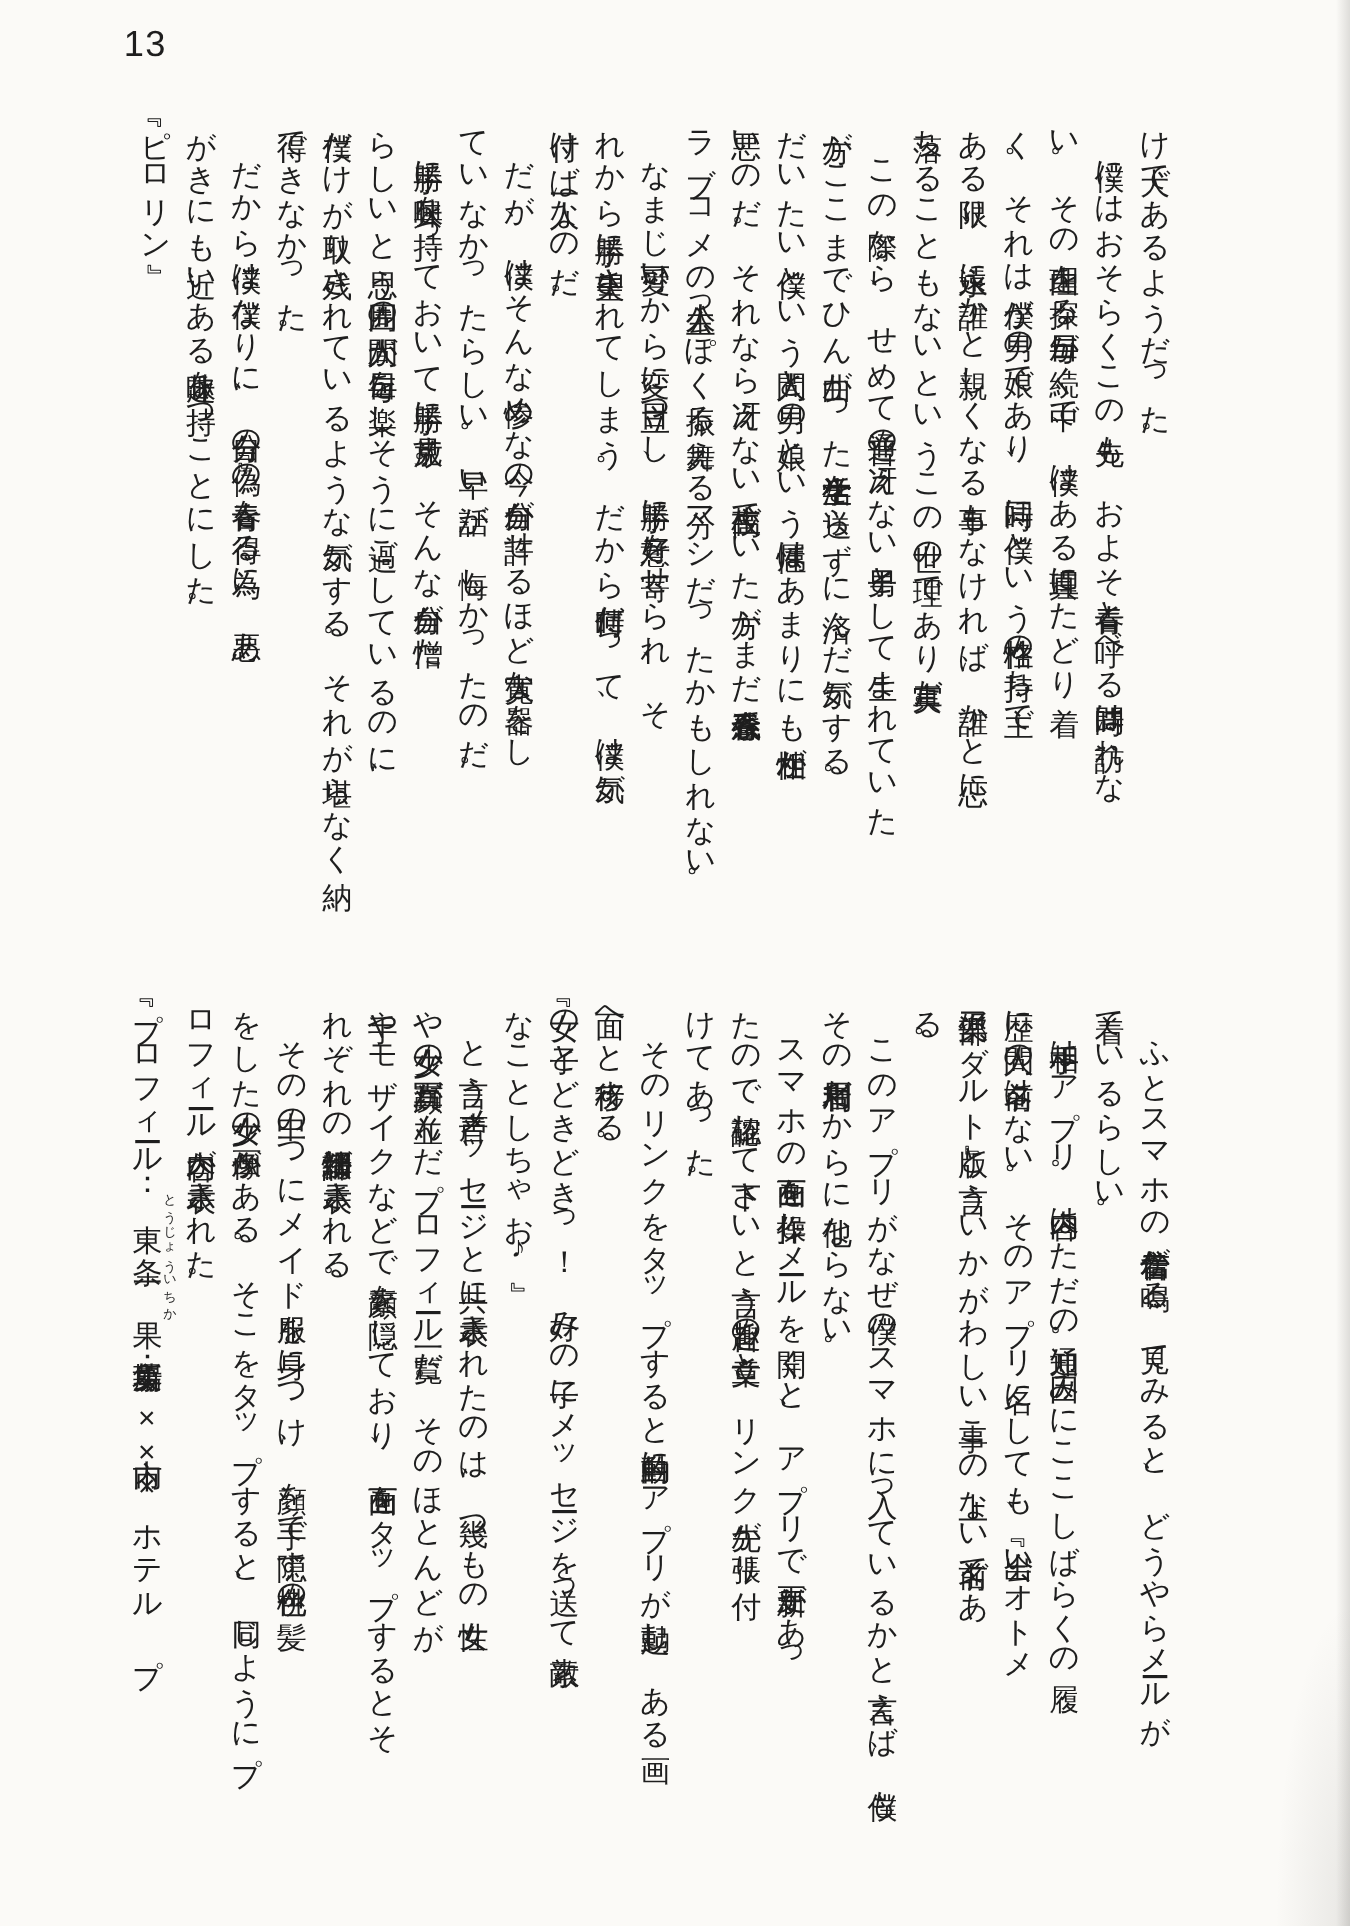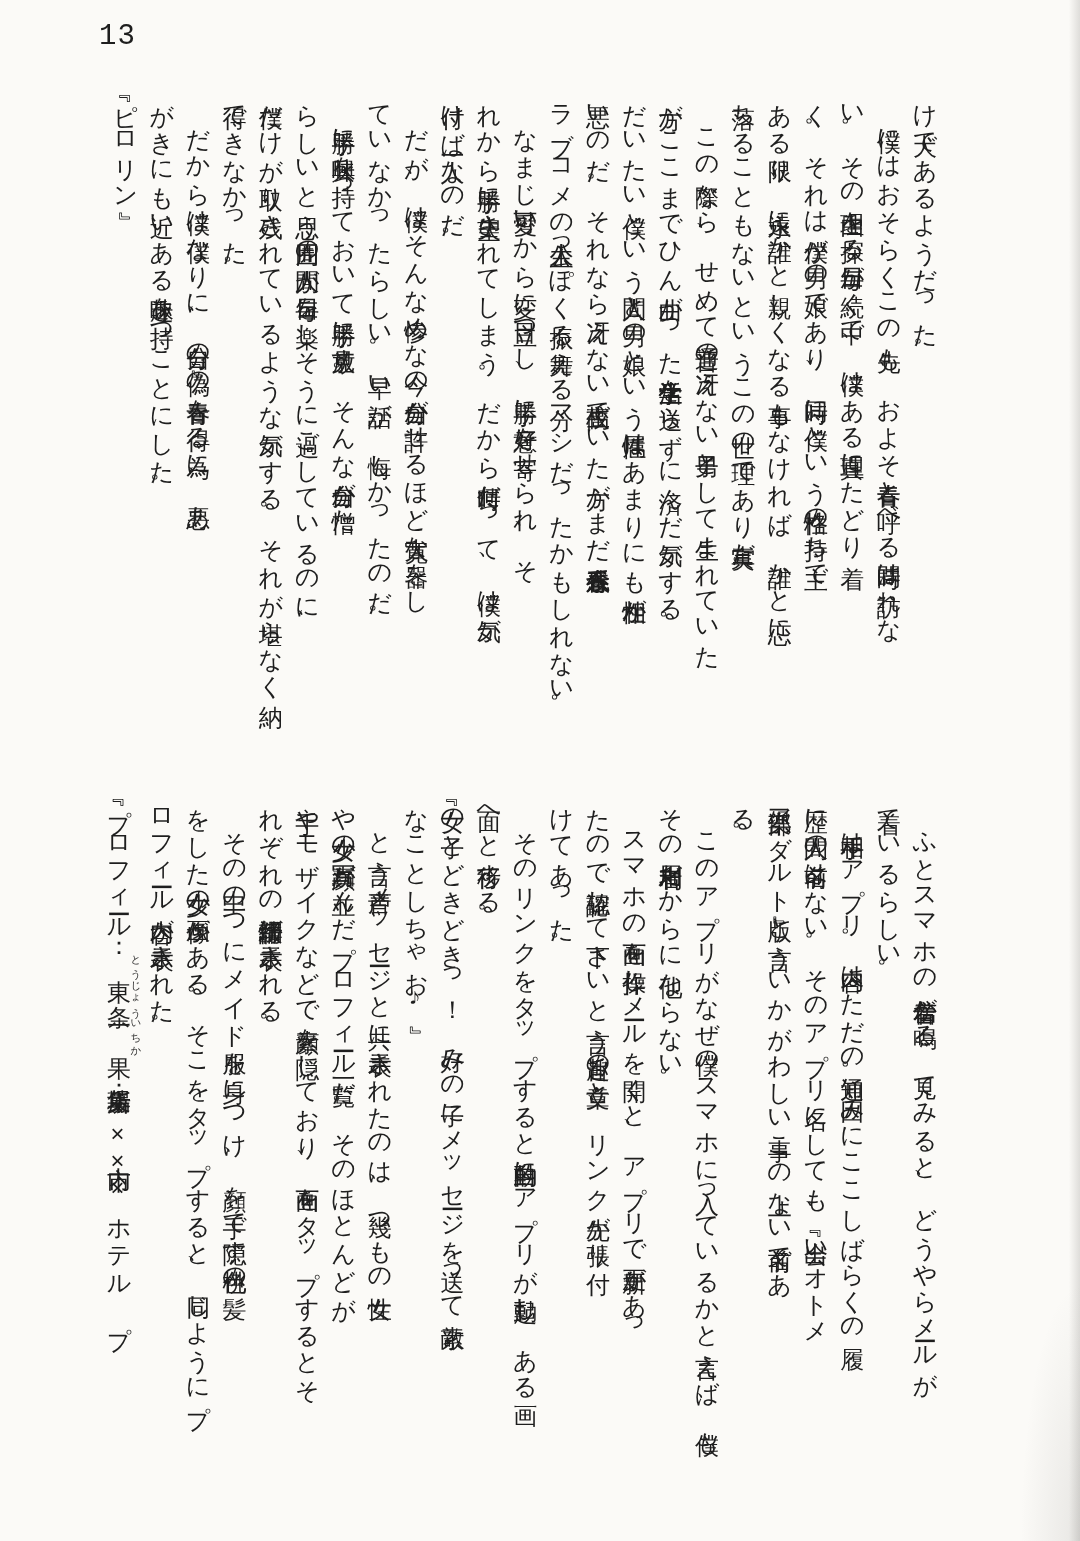--- a/index.html
+++ b/index.html
@@ -2,21 +2,21 @@
 <html lang="ja"><head>
 <meta charset="utf-8">
 <style>
   html, body { margin: 0; padding: 0; }
   .page {
     position: relative;
     width: 1080px;
     height: 1541px;
     background: #fbfaf7;
     overflow: hidden;
-    font-family: Liberation Mono, monospace;
+    font-family: Liberation Sans, sans-serif;
     color: #222222;
   }
   .scan-edge {
     position: absolute;
     top: 0; right: 0;
     width: 14px; height: 100%;
     background: linear-gradient(to left, rgba(90,88,84,0.18), rgba(90,88,84,0.0) 80%);
     pointer-events: none;
   }
   .scan-corner {

